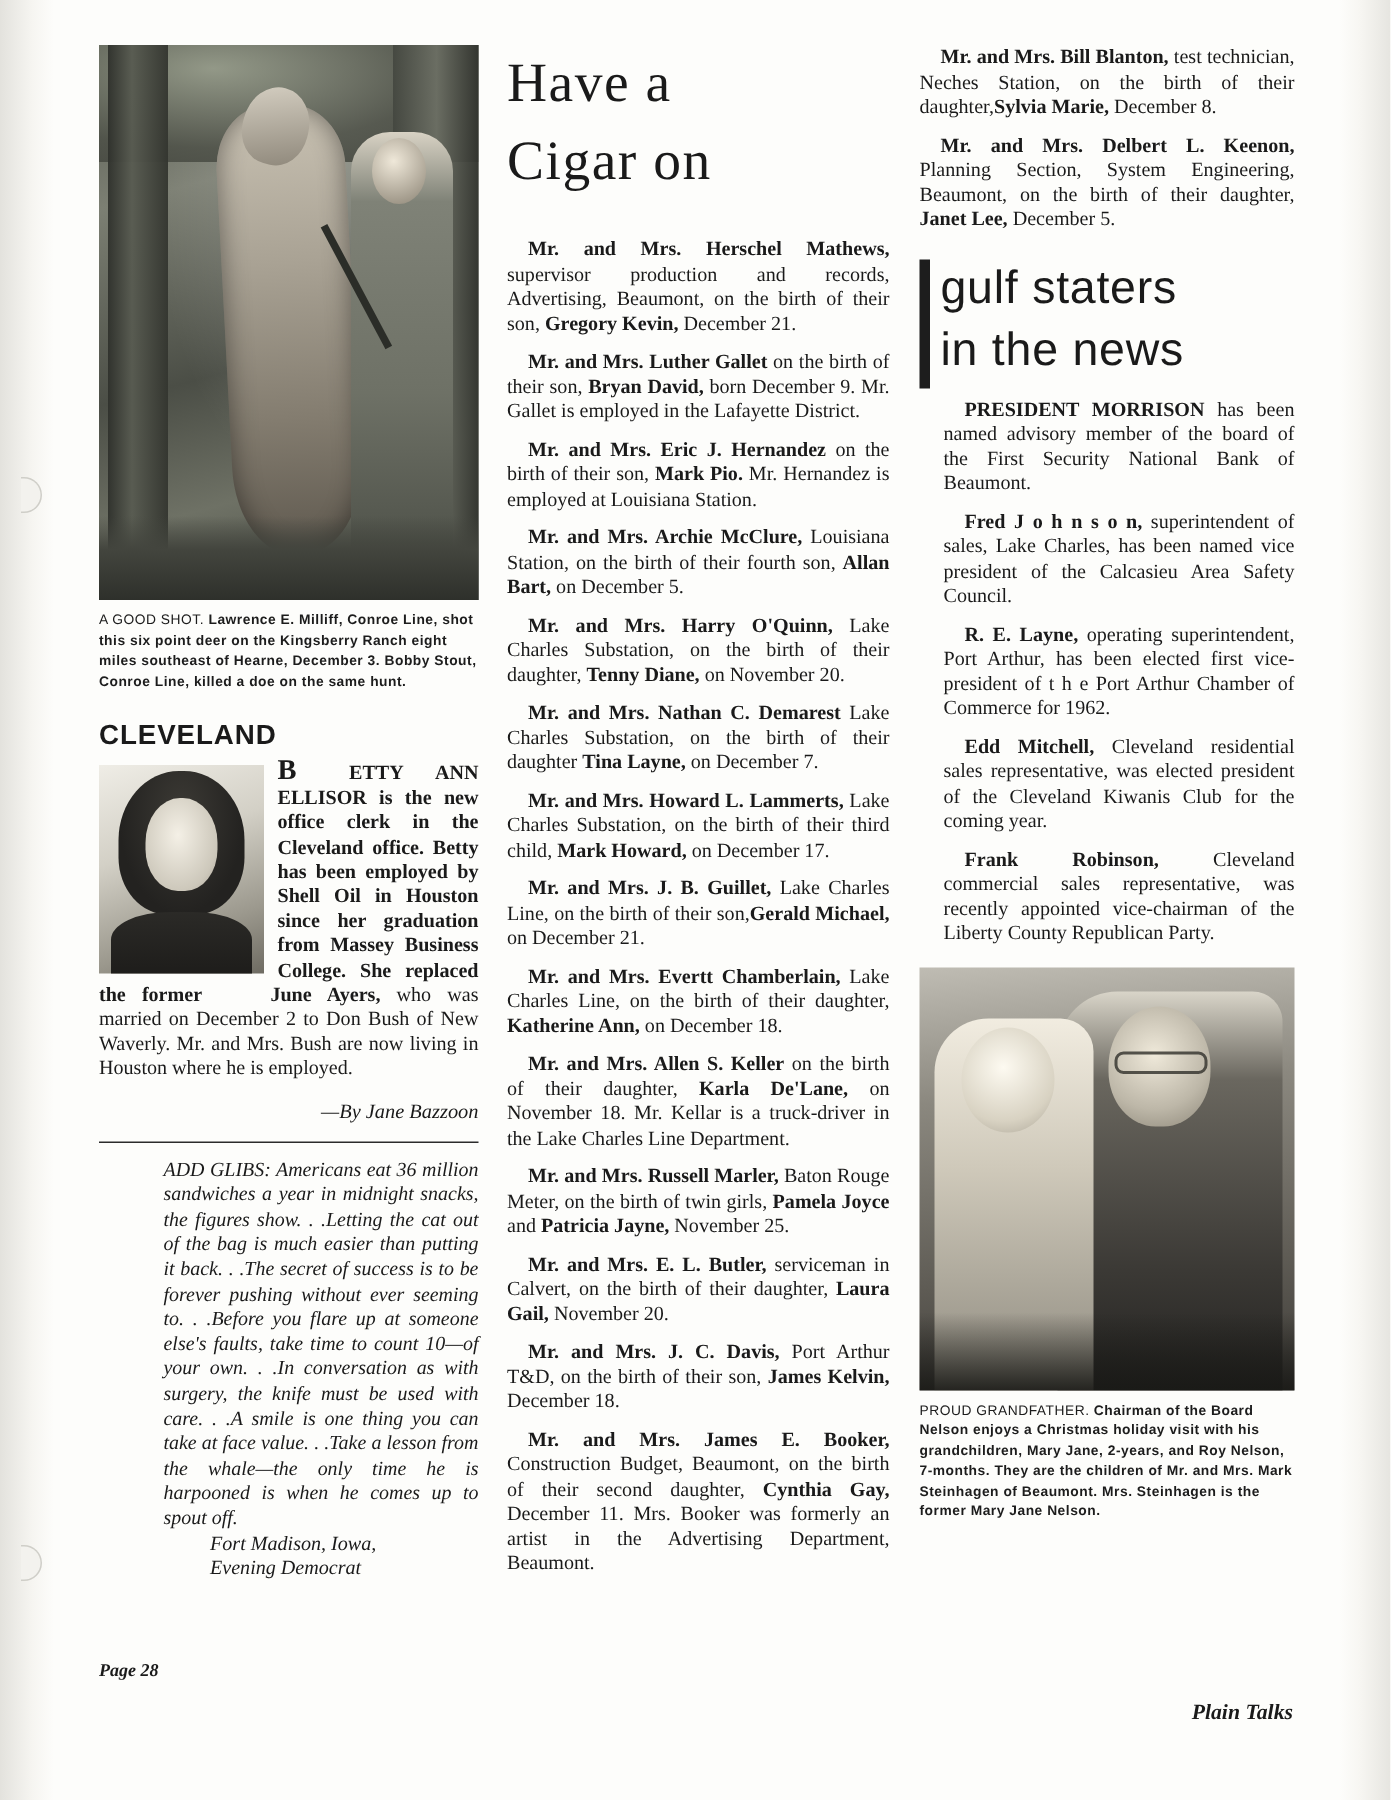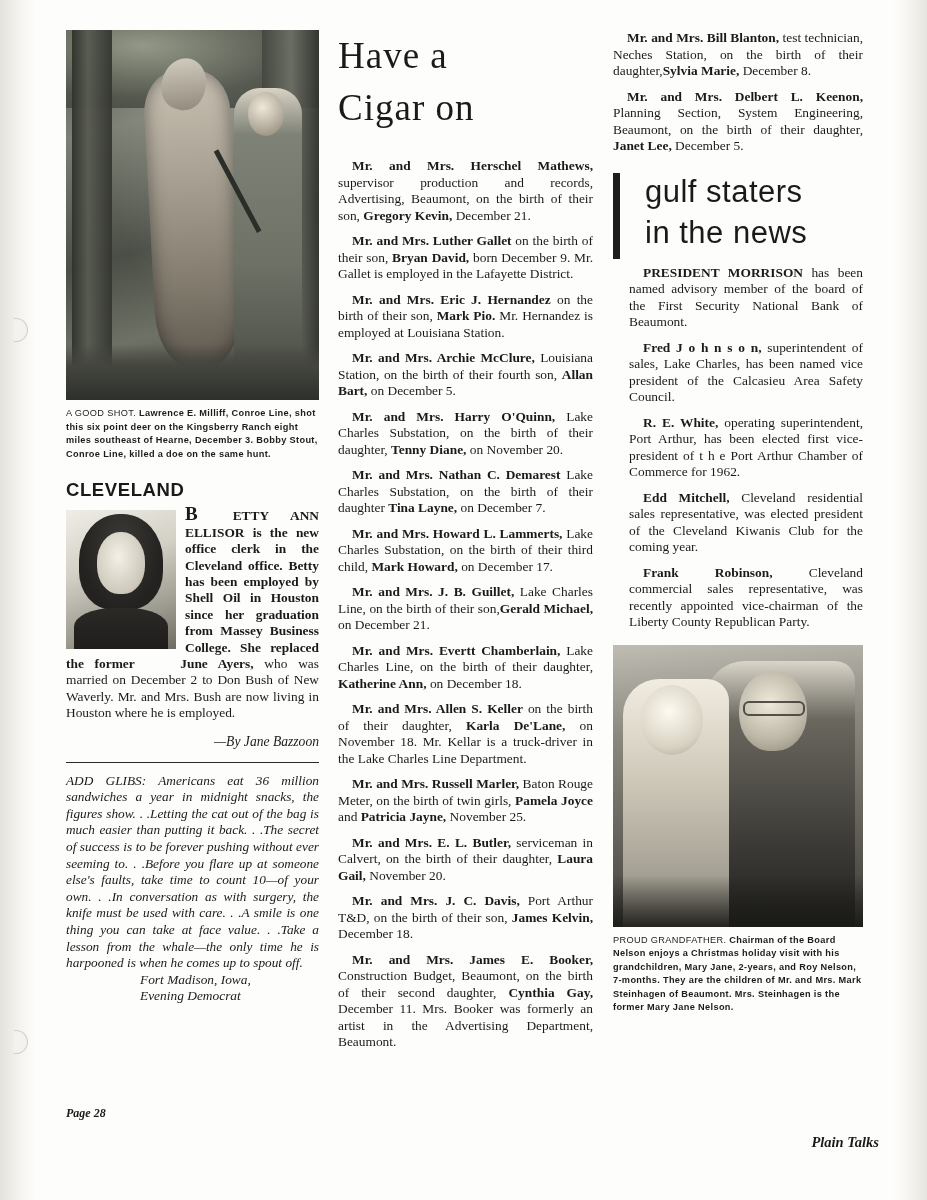--- a/index.html
+++ b/index.html
@@ -226,38 +226,39 @@
   .rule {
     border: none;
     border-top: 1px solid #2b2b2b;
     margin: 12px 0 10px 0;
   }
   .glibs {
     font-style: italic;
     font-size: 13.3px;
     line-height: 16.6px;
     text-align: justify;
+    margin-left: 43px;
   }
   .glibs-src {
     font-style: italic;
     font-size: 13.4px;
     line-height: 16.6px;
     padding-left: 74px;
   }
   .page-num {
     position: absolute;
     left: 66px;
     top: 1106px;
     font-style: italic;
     font-weight: bold;
     font-size: 12px;
   }
   .footer-right {
     position: absolute;
-    right: 48px;
+    right: 65px;
     top: 1134px;
     font-style: italic;
     font-weight: bold;
     font-size: 14.5px;
   }
 
   
   .cigar-head {
     font-family: "Liberation Serif", serif;
     font-size: 37px;
@@ -282,21 +283,21 @@
   .c3-top p {
     font-size: 13.4px;
     line-height: 16.5px;
     text-align: justify;
     margin: 0 0 9px 0;
     text-indent: 14px;
   }
   .gs-banner {
     margin: 16px 0 12px 0;
     position: relative;
-    padding-left: 32px;
+    padding-left: 14px;
   }
   .gs-banner .bar {
     position: absolute;
     left: 0; top: 2px;
     width: 7px; height: 86px;
     background: #1d1d1d;
   }
   .gs-banner .t {
     font-family: "Liberation Sans", sans-serif;
     font-size: 31px;
@@ -404,21 +405,21 @@
 
     <div class="gs-banner">
       <div class="bar"></div>
       <div class="t">gulf staters</div>
       <div class="t">in the news</div>
     </div>
 
     <div class="news" id="news-list">
         <p><span class="sc">PRESIDENT MORRISON</span><span> has been named advisory member of the board of the First Security National Bank of Beaumont.</span></p>
         <p><b>Fred J o h n s o n,</b><span> superintendent of sales, Lake Charles, has been named vice president of the Calcasieu Area Safety Council.</span></p>
-        <p><b>R. E. White,</b><span> operating superintendent, Port Arthur, has been elected first vice-president of t h e Port Arthur Chamber of Commerce for 1962.</span></p>
+        <p><b>R. E. Layne,</b><span> operating superintendent, Port Arthur, has been elected first vice-president of t h e Port Arthur Chamber of Commerce for 1962.</span></p>
         <p><b>Edd Mitchell,</b><span> Cleveland residential sales representative, was elected president of the Cleveland Kiwanis Club for the coming year.</span></p>
         <p><b>Frank Robinson,</b><span> Cleveland commercial sales representative, was recently appointed vice-chairman of the Liberty County Republican Party.</span></p>
       </div>
 
     <div class="photo" id="photo-grandfather" style="margin-top:14px;">
       <div class="man-dark"></div>
       <div class="head"></div>
       <div class="glasses"></div>
       <div class="child"></div>
       <div class="child-head"></div>

